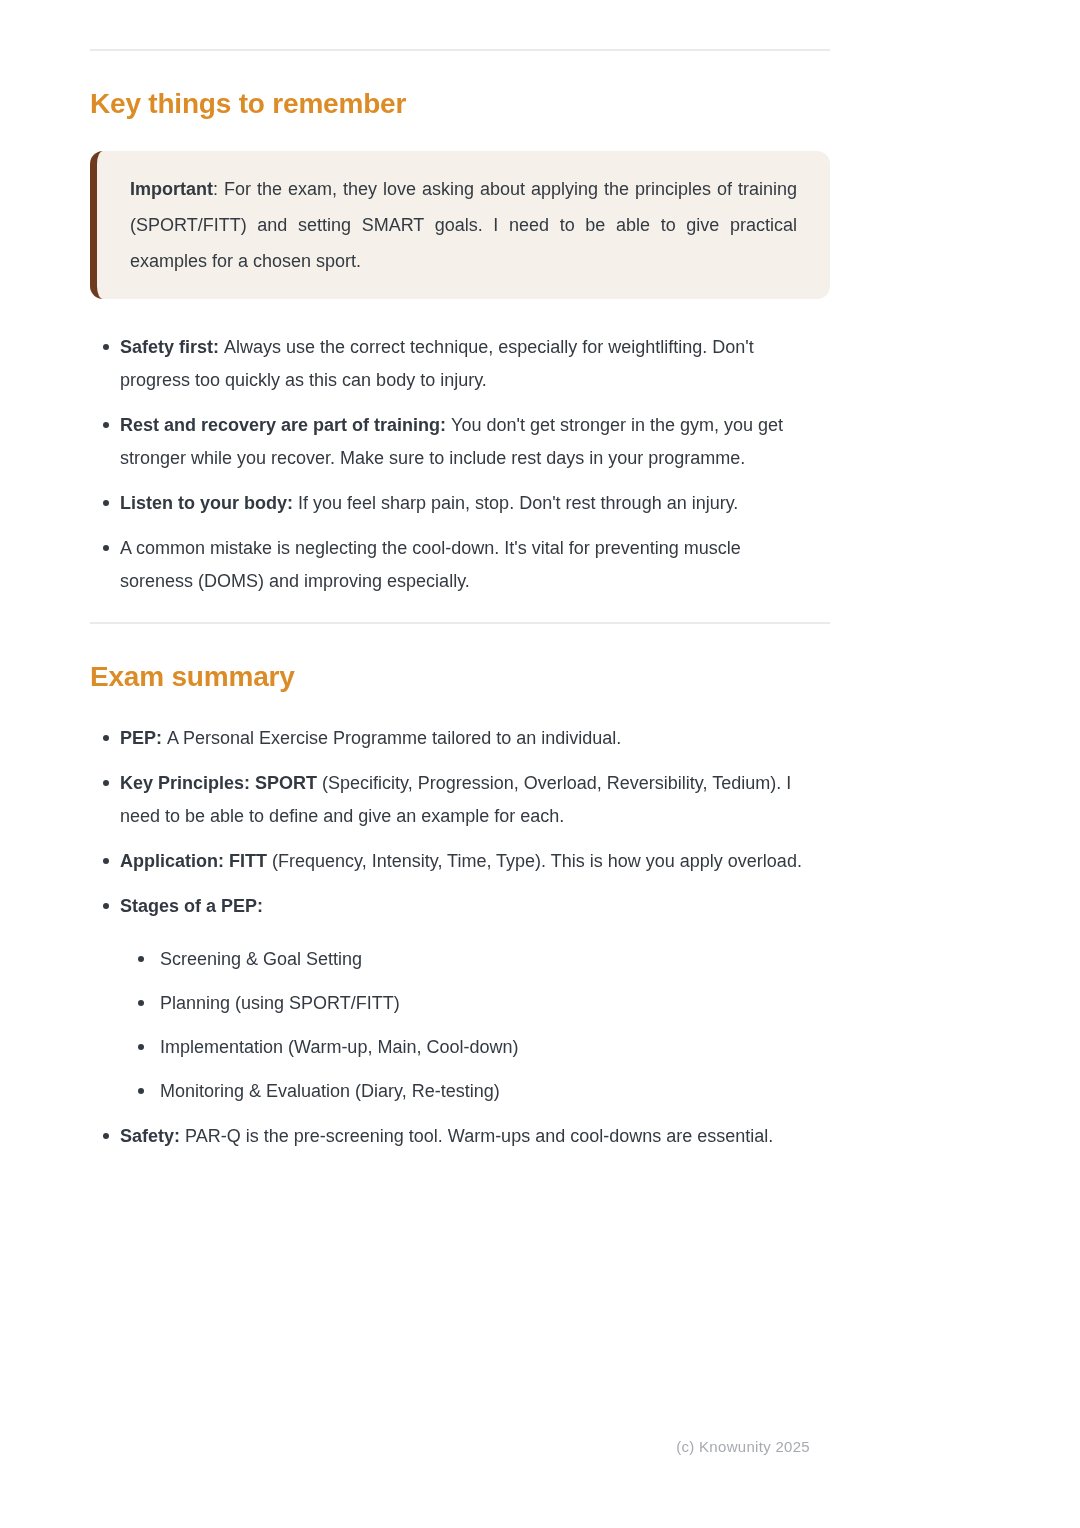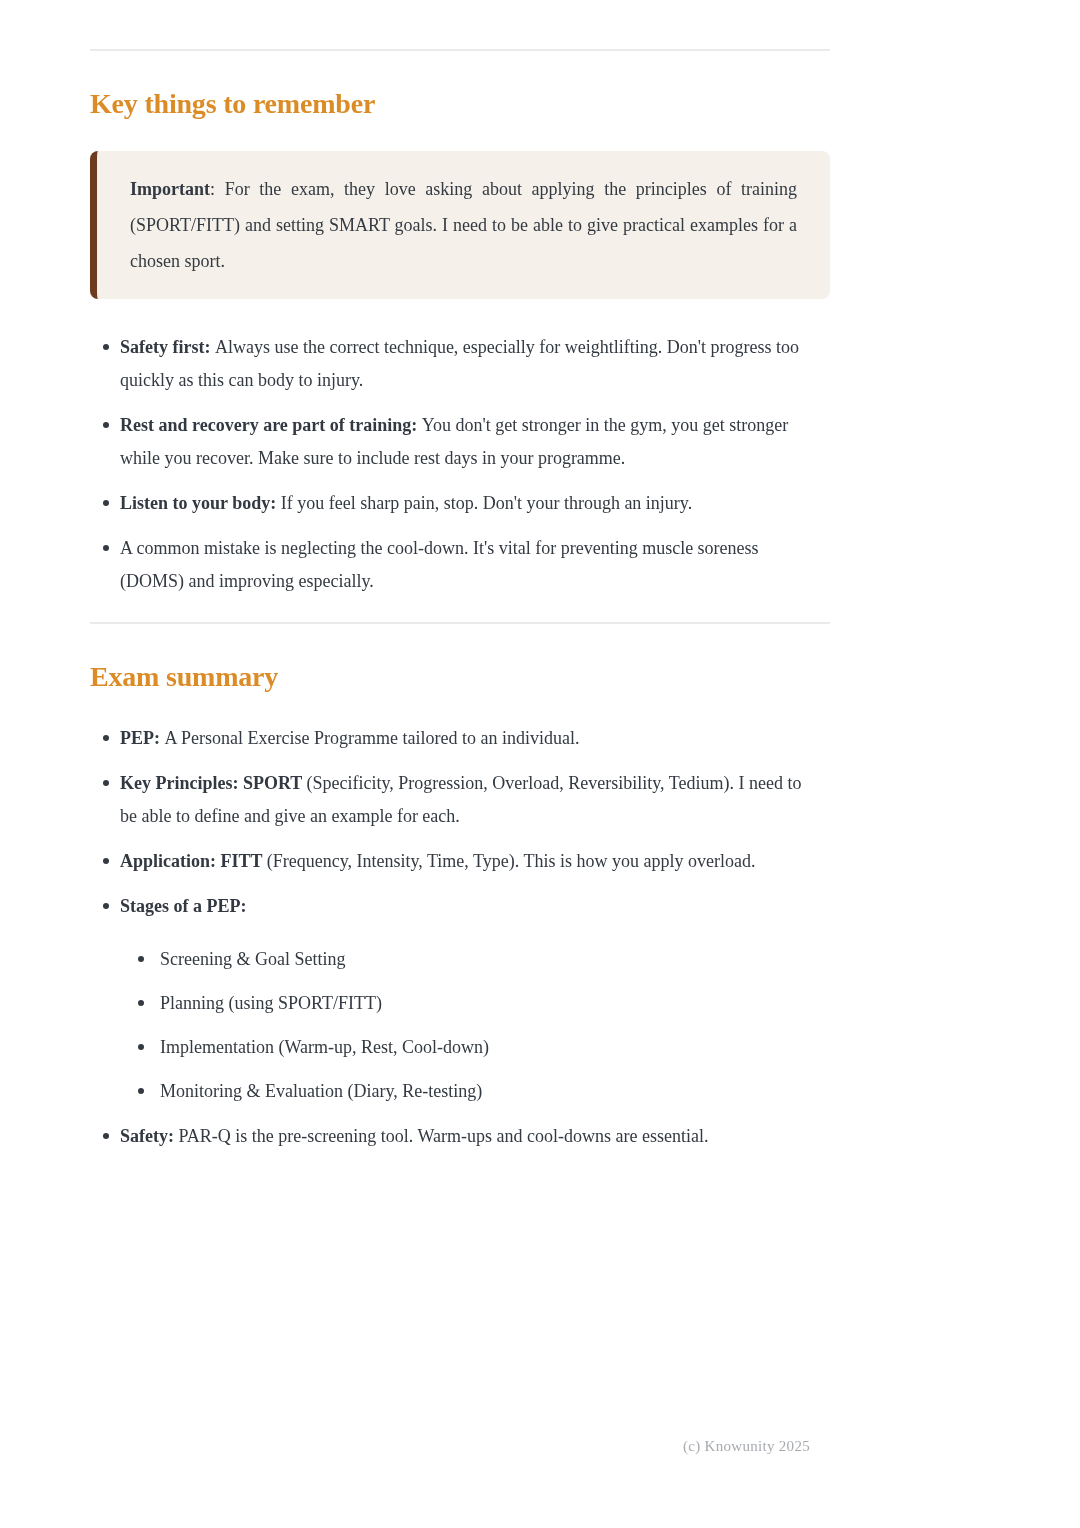--- a/index.html
+++ b/index.html
@@ -1,21 +1,21 @@
 <!DOCTYPE html>
 <html><head>
 <meta charset="utf-8">
 <style>
   html, body { margin: 0; padding: 0; background: #ffffff; }
   .page {
     position: relative;
     width: 880px;
     height: 1528px;
     background: #ffffff;
-    font-family: Liberation Serif, serif;
+    font-family: Liberation Sans, sans-serif;
     color: #343a42;
     overflow: hidden;
   }
   .side-strip {
     position: absolute;
     left: 976px;
     top: 50px;
     width: 49px;
     height: 1347px;
     background: #fbf4e8;
@@ -38,21 +38,21 @@
     font-size: 28px;
     line-height: 34px;
     font-weight: 700;
     letter-spacing: -0.2px;
     color: #dc8c26;
   }
   .callout {
     margin-top: 30px;
     background: #f5f1ea;
     border-left: 7px solid #6f3b1e;
-    border-radius: 8px;
+    border-radius: 13px;
     padding: 20px 33px 20px 33px;
     box-sizing: border-box;
   }
   .callout p {
     margin: 0;
     font-size: 18px;
     line-height: 36px;
     text-align: justify;
     color: #343a42;
   }
@@ -118,21 +118,21 @@
     </div>
 
     <ul class="bullets">
       <li>
         <span class="dot"></span><strong>Safety first: </strong><span>Always use the correct technique, especially for weightlifting. Don't progress too quickly as this can body to injury.</span>
       </li>
       <li>
         <span class="dot"></span><strong>Rest and recovery are part of training: </strong><span>You don't get stronger in the gym, you get stronger while you recover. Make sure to include rest days in your programme.</span>
       </li>
       <li>
-        <span class="dot"></span><strong>Listen to your body: </strong><span>If you feel sharp pain, stop. Don't your through an injury.</span>
+        <span class="dot"></span><strong>Listen to your body: </strong><span>If you feel sharp pain, stop. Don't rest through an injury.</span>
       </li>
       <li>
         <span class="dot"></span><strong></strong><span>A common mistake is neglecting the cool-down. It's vital for preventing muscle soreness (DOMS) and improving especially.</span>
       </li>
     </ul>
 
     <div class="divider mid"></div>
 
     <h1 class="section-heading">Exam summary</h1>
 
@@ -149,21 +149,21 @@
       <li>
         <span class="dot"></span><strong>Stages of a PEP:</strong>
         <ul class="sub">
           <li>
             <span class="dot"></span><span>Screening &amp; Goal Setting</span>
           </li>
           <li>
             <span class="dot"></span><span>Planning (using SPORT/FITT)</span>
           </li>
           <li>
-            <span class="dot"></span><span>Implementation (Warm-up, Rest, Cool-down)</span>
+            <span class="dot"></span><span>Implementation (Warm-up, Main, Cool-down)</span>
           </li>
           <li>
             <span class="dot"></span><span>Monitoring &amp; Evaluation (Diary, Re-testing)</span>
           </li>
         </ul>
       </li>
       <li>
         <span class="dot"></span><strong>Safety: </strong><span>PAR-Q is the pre-screening tool. Warm-ups and cool-downs are essential.</span>
       </li>
     </ul>

